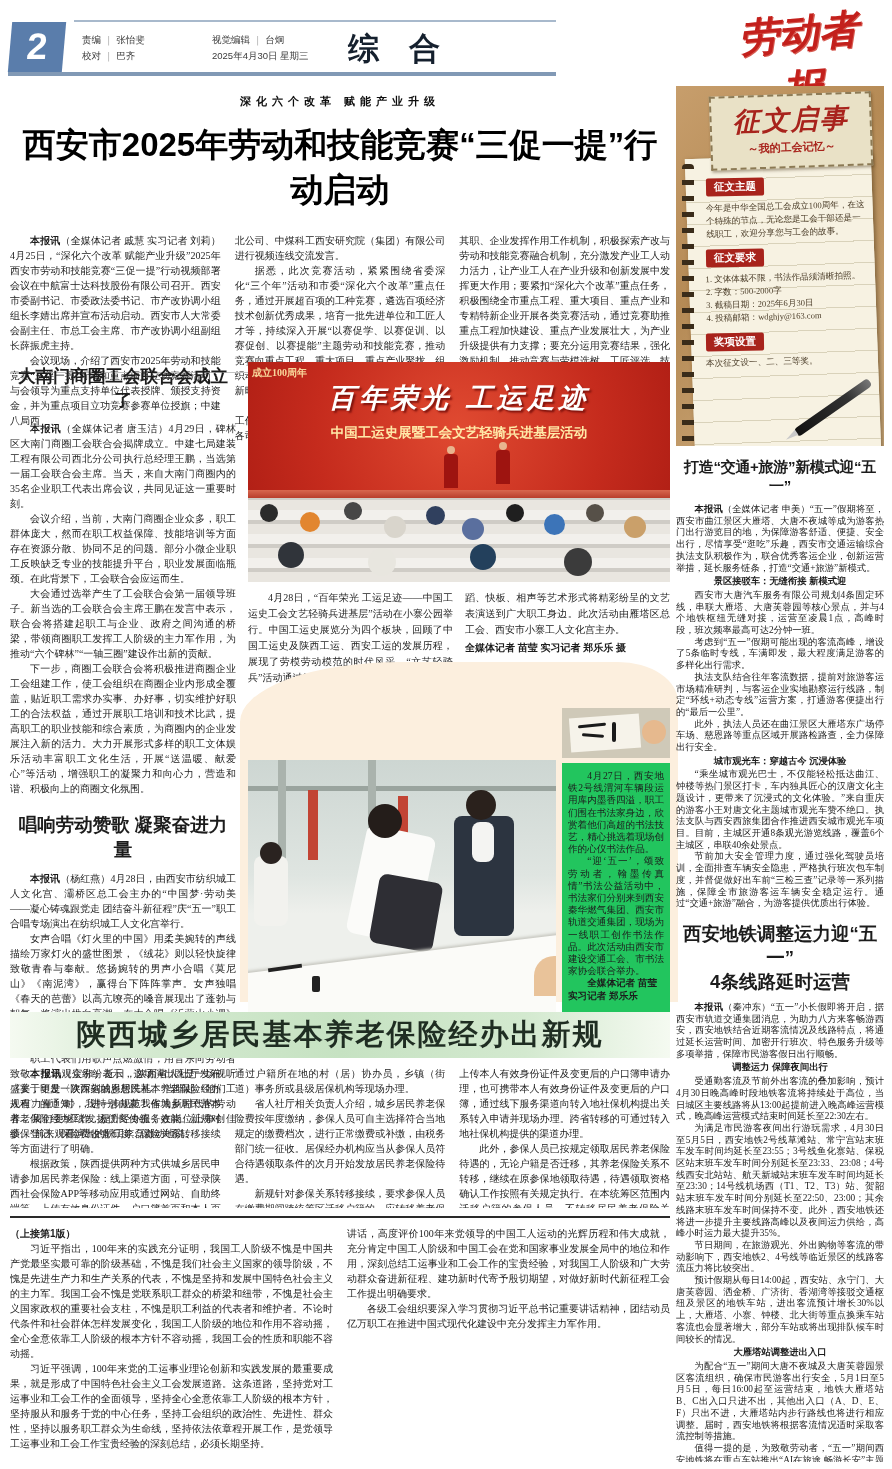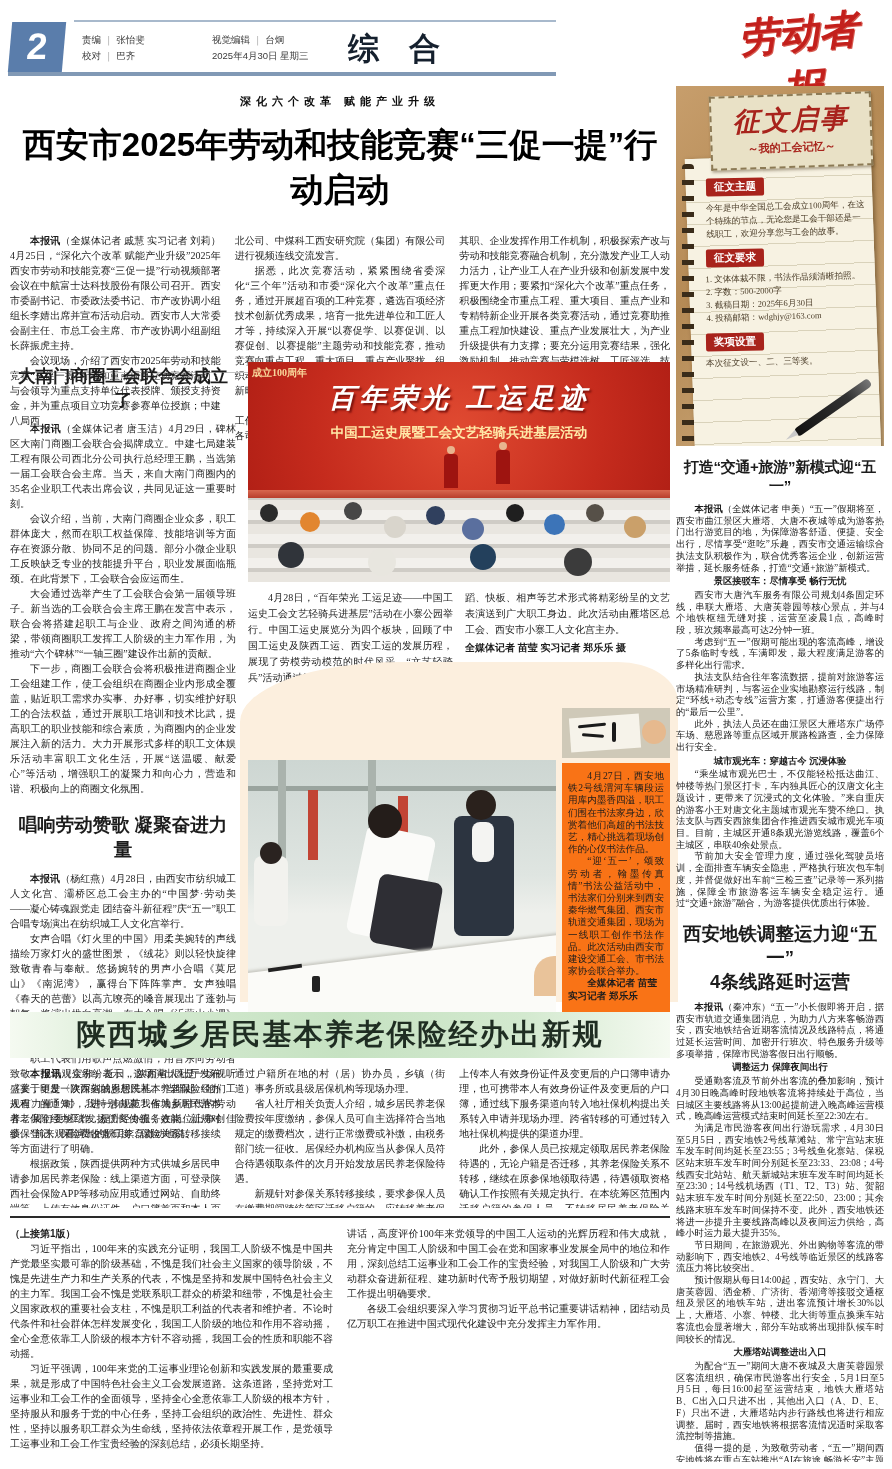--- a/index.html
+++ b/index.html
@@ -72,21 +72,21 @@
   .ph2-col{position:absolute;width:8px;top:0;height:120px;background:#aab3ad;}
   .ph2-red{position:absolute;width:10px;top:30px;height:70px;background:#c24434;}
   .ph2-table{position:absolute;left:-20px;bottom:-30px;width:420px;height:96px;background:#fbfbf8;transform:rotate(-7deg);box-shadow:0 -2px 3px #c9c9c2;}
   .fig{position:absolute;border-radius:8px;}
   .ph2-ink{position:absolute;background:#222;}
   
   .ph2side{width:108px;display:flex;flex-direction:column;gap:5px;}
   .inset{position:relative;width:108px;height:50px;background:#cfc9b8;overflow:hidden;}
   .inset .paper{position:absolute;left:8px;top:8px;width:70px;height:34px;background:#f6f3ea;transform:rotate(-4deg);}
   .inset .stroke{position:absolute;background:#1a1a1a;height:3px;border-radius:2px;}
-  .bluebox{background:#f97316;padding:7px 6px;height:239px;overflow:hidden;}
+  .bluebox{background:#22c55e;padding:7px 6px;height:239px;overflow:hidden;}
   .bluebox p{font-size:9.6px;line-height:12.2px;text-align:justify;}
   .bluebox .credit2{font-weight:bold;text-align:left;text-indent:2em;font-family:"Liberation Sans",sans-serif;}
   .bluebox .credit3{font-weight:bold;font-family:"Liberation Sans",sans-serif;}
   
   .banner{position:absolute;left:10px;top:1012px;width:660px;height:46px;display:flex;align-items:center;justify-content:center;
      background:linear-gradient(90deg,#f5faf1 0%,#d3e9cf 22%,#c6e2c2 50%,#d3e9cf 78%,#f5faf1 100%);
      font-size:29px;font-weight:800;letter-spacing:2px;color:#1f2d22;font-family:"Liberation Sans",sans-serif;}
   .pension{position:absolute;left:10px;top:1066px;width:660px;height:142px;display:flex;gap:14px;overflow:hidden;}
   .pension .col{flex:1;}
   .hr2{position:absolute;left:10px;top:1216px;width:660px;border-top:2px solid #2a2a2a;}
@@ -303,21 +303,21 @@
         <span class="chip">奖项设置</span>
         <div class="hand">本次征文设一、二、三等奖。</div>
       </div>
       <div class="pen"></div>
     </div>
 
     <div class="sb-art">
       <div class="sb-h1">打造“交通+旅游”新模式迎“五一”</div>
       <div class="bodywrap">
         <p class="p"><b class="lead-in">本报讯</b><span>（全媒体记者 申美）“五一”假期将至，西安市曲江景区大雁塔、大唐不夜城等成为游客热门出行游览目的地，为保障游客舒适、便捷、安全出行，尽情享受“逛吃”乐趣，西安市交通运输综合执法支队积极作为，联合优秀客运企业，创新运营举措，延长服务链条，打造“交通+旅游”新模式。</span></p>
-        <p class="sub">景区接驳车：尽情享受 畅行无忧</p>
+        <p class="sub">景区接驳车：无缝衔接 新模式迎</p>
         <p class="p">西安市大唐汽车服务有限公司规划4条固定环线，串联大雁塔、大唐芙蓉园等核心景点，并与4个地铁枢纽无缝对接，运营至凌晨1点，高峰时段，班次频率最高可达2分钟一班。</p>
         <p class="p">考虑到“五一”假期可能出现的客流高峰，增设了5条临时专线，车满即发，最大程度满足游客的多样化出行需求。</p>
         <p class="p">执法支队结合往年客流数据，提前对旅游客运市场精准研判，与客运企业实地勘察运行线路，制定“环线+动态专线”运营方案，打通游客便捷出行的“最后一公里”。</p>
         <p class="p">此外，执法人员还在曲江景区大雁塔东广场停车场、慈恩路等重点区域开展路检路查，全力保障出行安全。</p>
         <p class="sub">城市观光车：穿越古今 沉浸体验</p>
         <p class="p">“乘坐城市观光巴士，不仅能轻松抵达曲江、钟楼等热门景区打卡，车内独具匠心的汉唐文化主题设计，更带来了沉浸式的文化体验。”来自重庆的游客小王对唐文化主题城市观光车赞不绝口。执法支队与西安西旅集团合作推进西安城市观光车项目。目前，主城区开通8条观光游览线路，覆盖6个主城区，串联40余处景点。</p>
         <p class="p">节前加大安全管理力度，通过强化驾驶员培训，全面排查车辆安全隐患，严格执行班次包车制度，并督促做好出车前“三检三查”记录等一系列措施，保障全市旅游客运车辆安全稳定运行。通过“交通+旅游”融合，为游客提供优质出行体验。</p>
       </div>
     </div>
 

